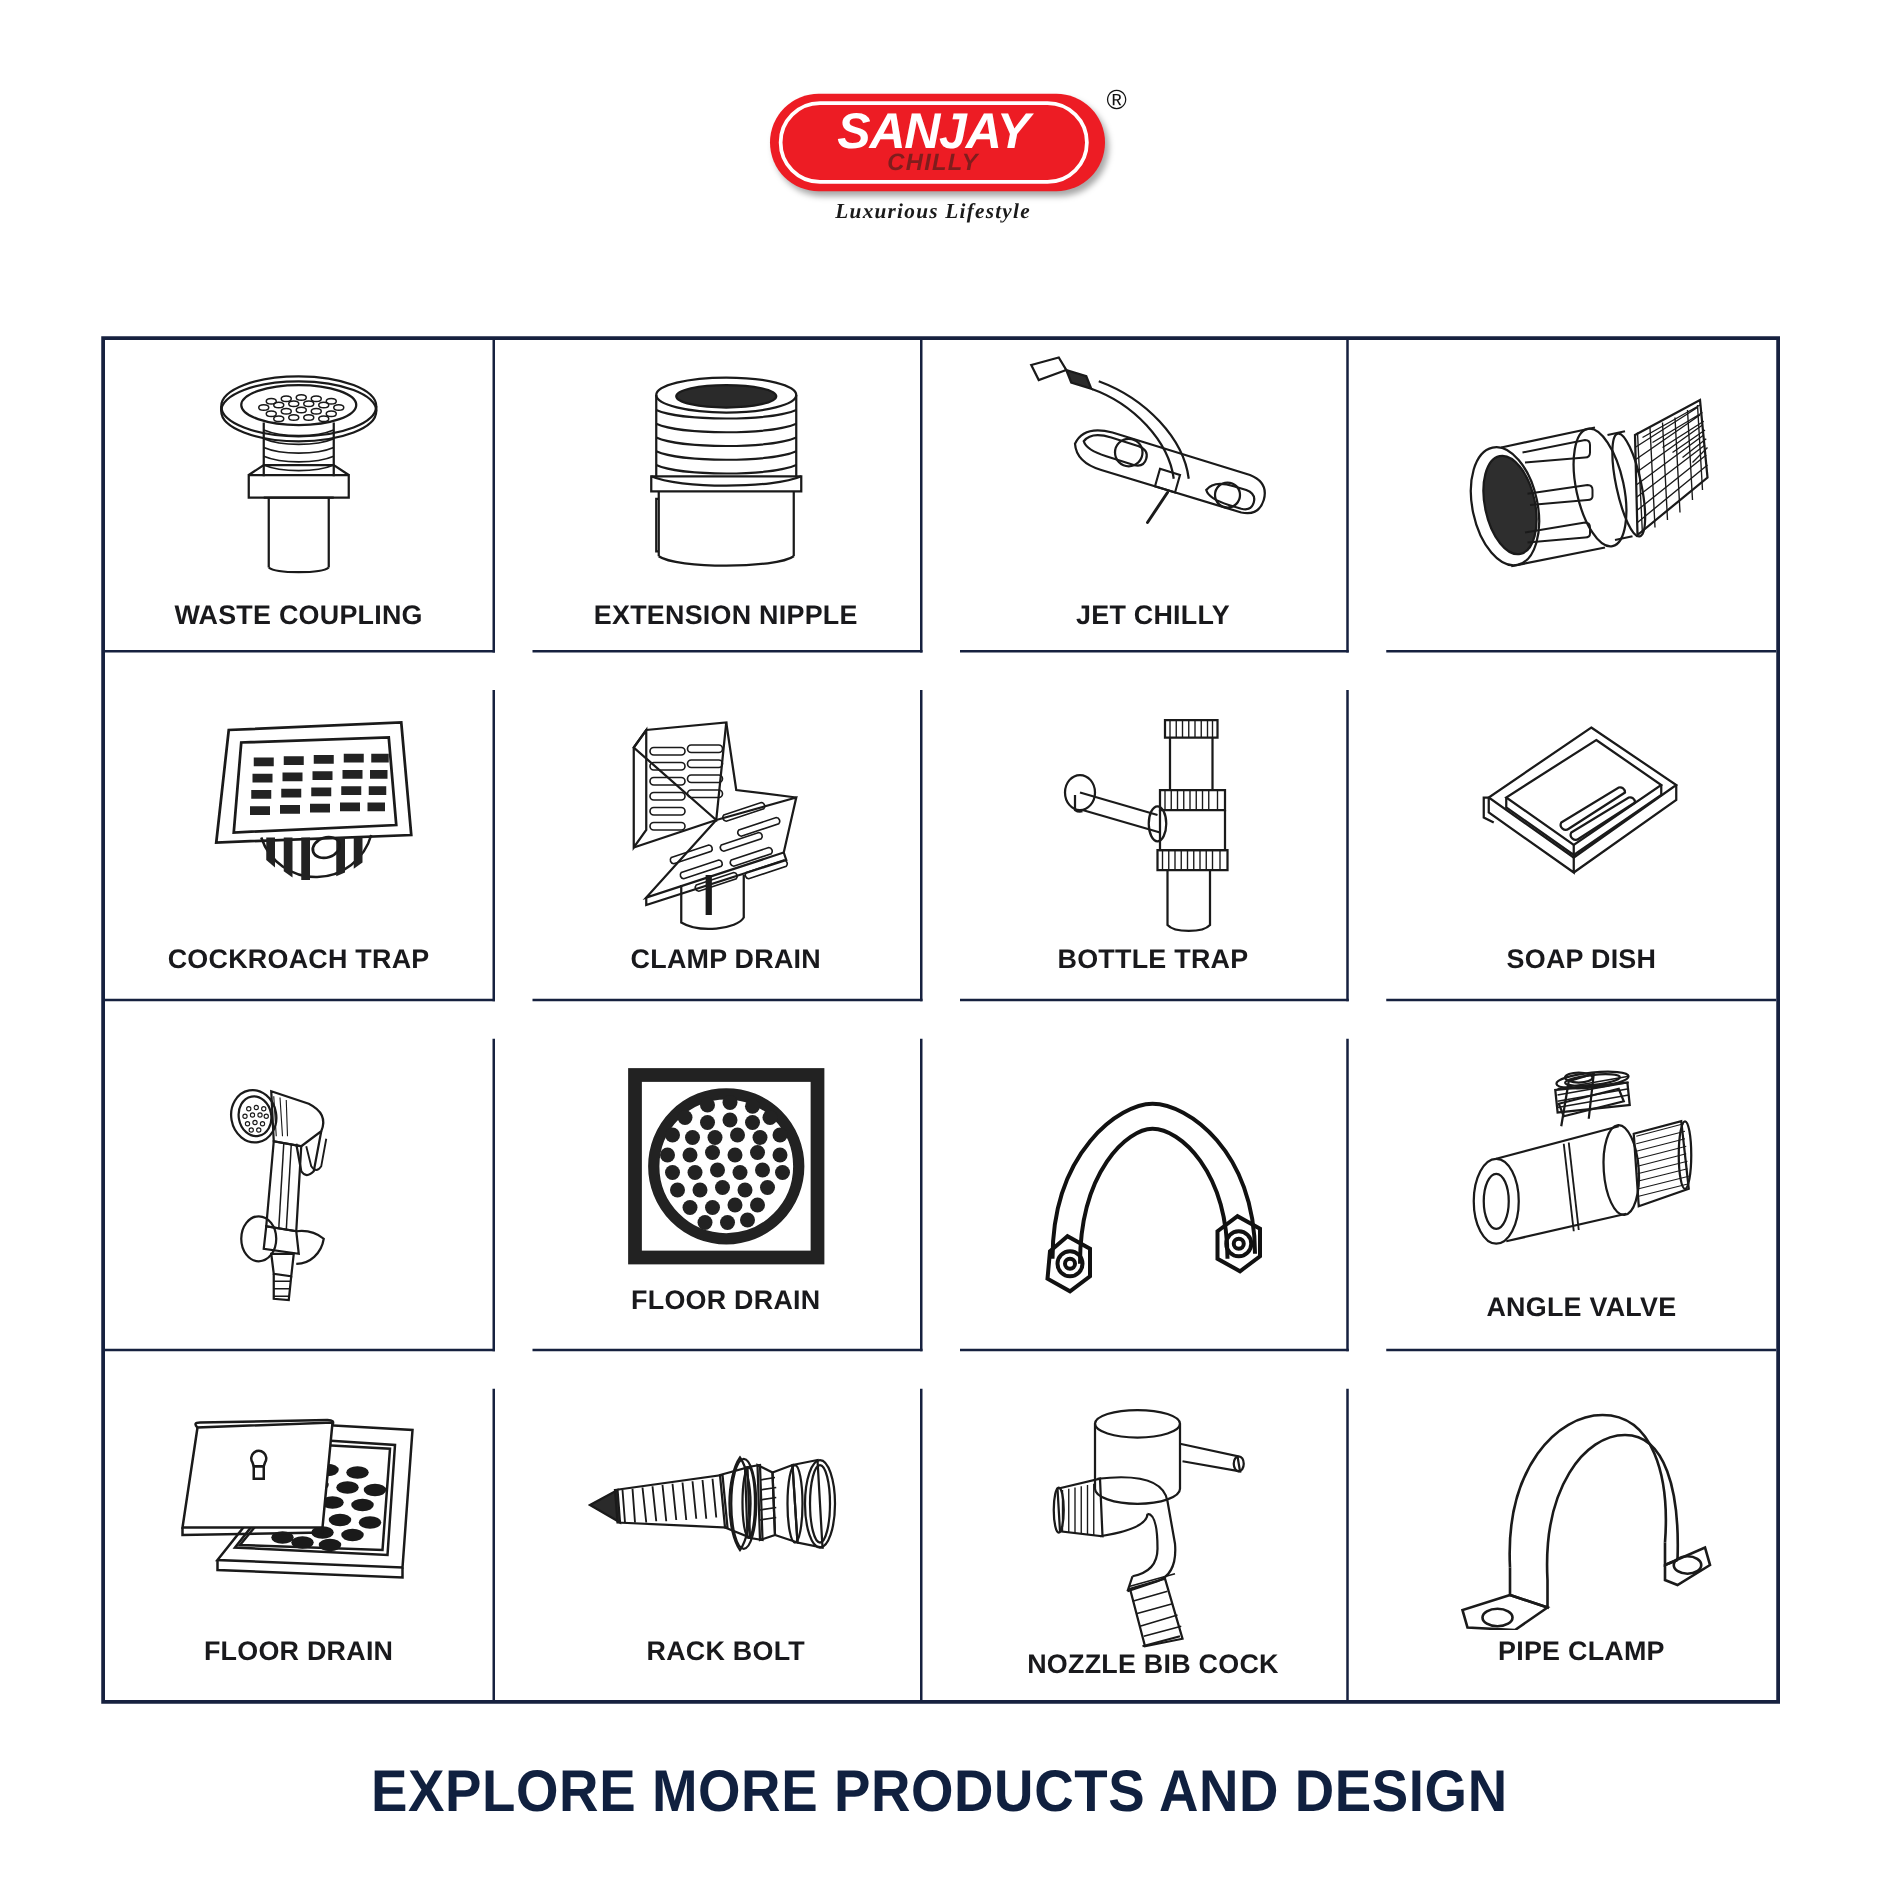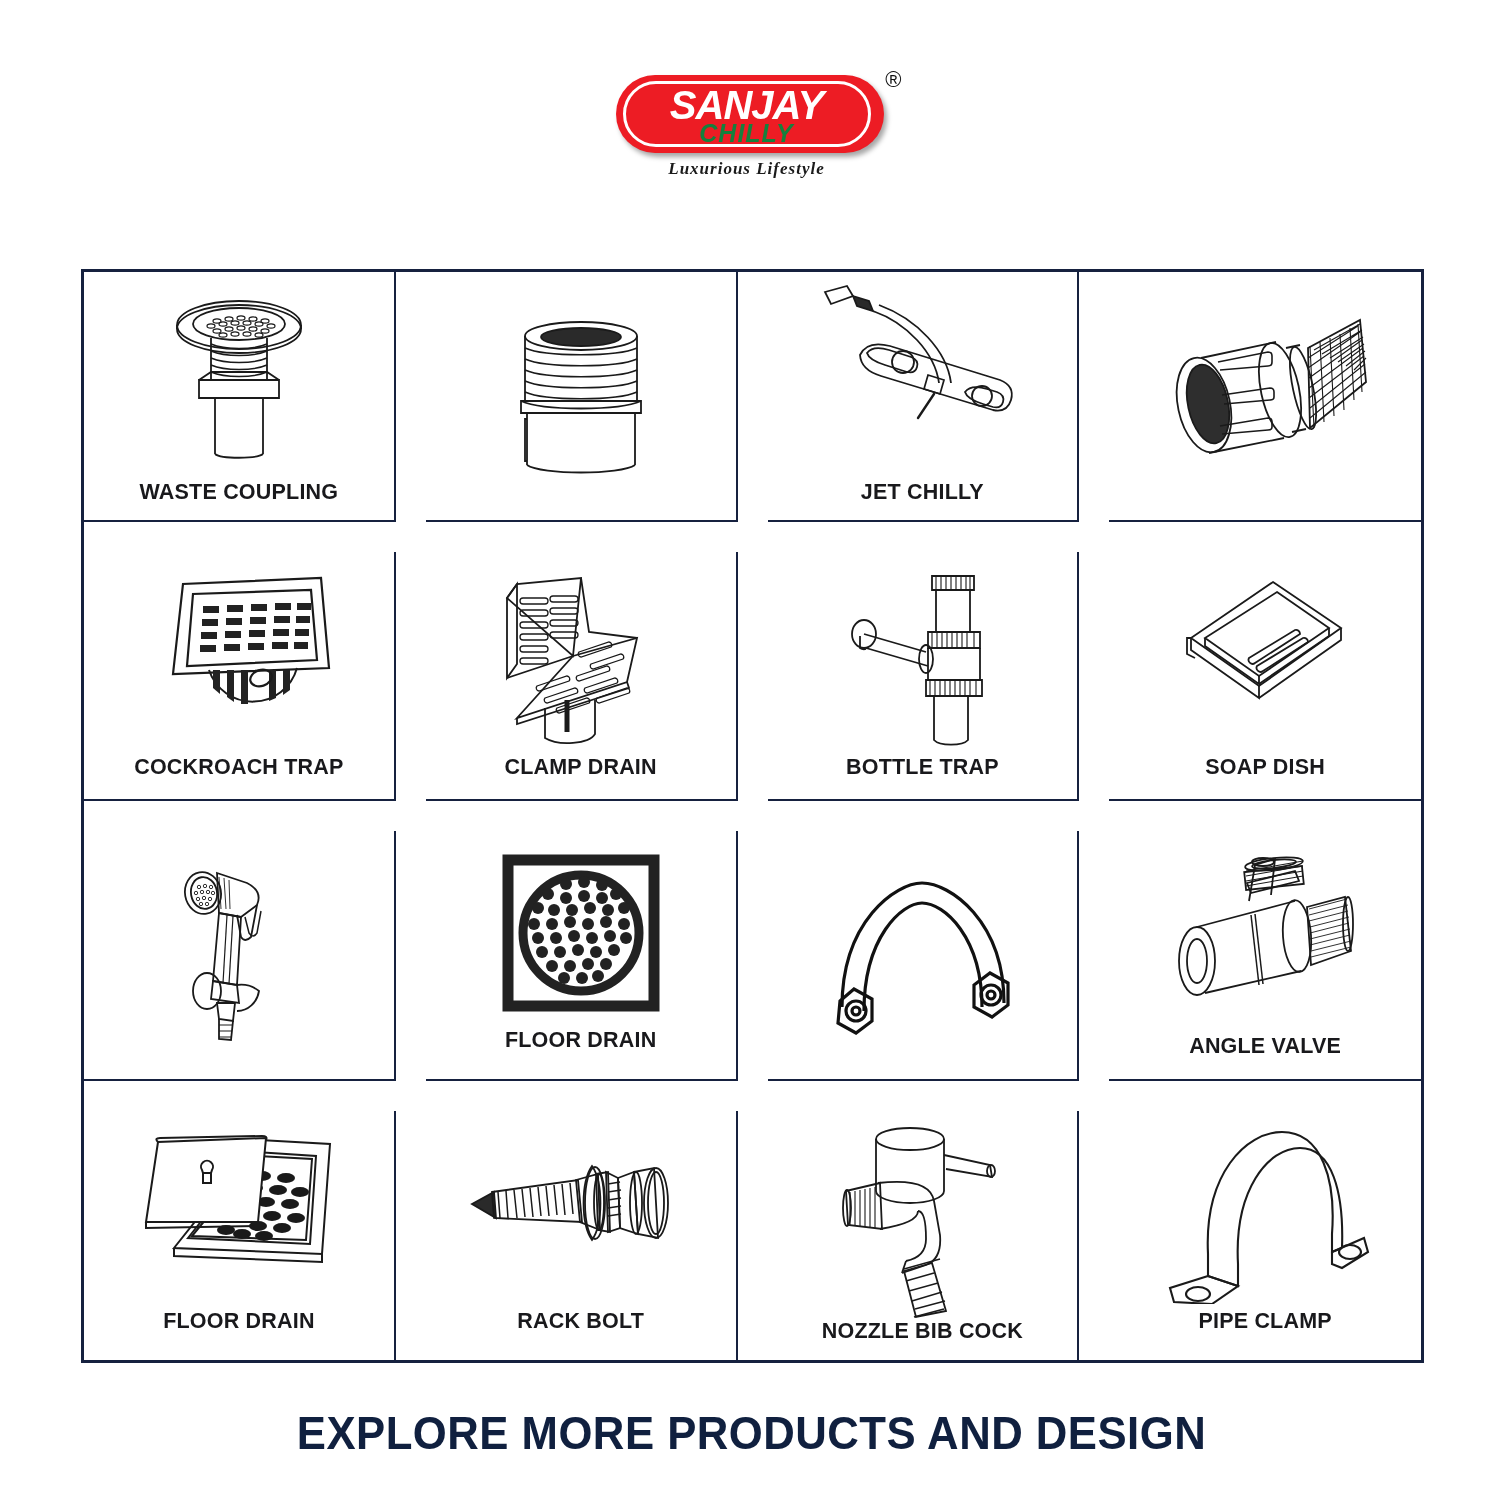--- a/index.html
+++ b/index.html
@@ -64,23 +64,23 @@
   }
   .logo-chilly {
     position: absolute;
     left: 0;
     top: 52px;
     width: 290px;
     text-align: center;
     font-family: "Liberation Sans", sans-serif;
     font-weight: bold;
     font-style: italic;
-    font-size: 25px;
+    font-size: 19px;
     letter-spacing: 1px;
-    color: #15803d;
+    color: #7f1d1d;
     line-height: 1;
   }
   .logo-reg {
     position: absolute;
     right: 0px;
     top: 0px;
     font-size: 22px;
     color: #111111;
     line-height: 1;
   }
@@ -238,20 +238,21 @@
           <path d="M44 81c20 9 92 9 112 0"></path>
           <path d="M44 92c20 9 92 9 112 0"></path>
         </g>
         <path d="M40 101h120v12H40z" stroke-width="1.8"></path>
         <path d="M40 101c22 10 98 10 120 0"></path>
         <path d="M46 113v52M154 113v52"></path>
         <path d="M46 119h-2v42h2"></path>
         <path d="M46 165c14 10 94 10 108 0"></path>
       </svg>
     </div>
+    <div class="caption">EXTENSION NIPPLE</div>
   </div>
 
   <div class="cell">
     <div class="art">
       <svg width="215" height="200" viewBox="0 0 215 200" fill="none" stroke="#1a1a1a" stroke-width="1.8">
         <path d="M10 12l22-6 6 10-22 8z"></path>
         <path d="M38 16l16 5 4 10-16-5z" fill="#2a2a2a"></path>
         <path d="M58 31c34 12 62 42 66 72" stroke-width="1.8"></path>
         <path d="M64 25c38 14 68 46 72 78" stroke-width="1.8"></path>
         <g stroke-width="1.8">

